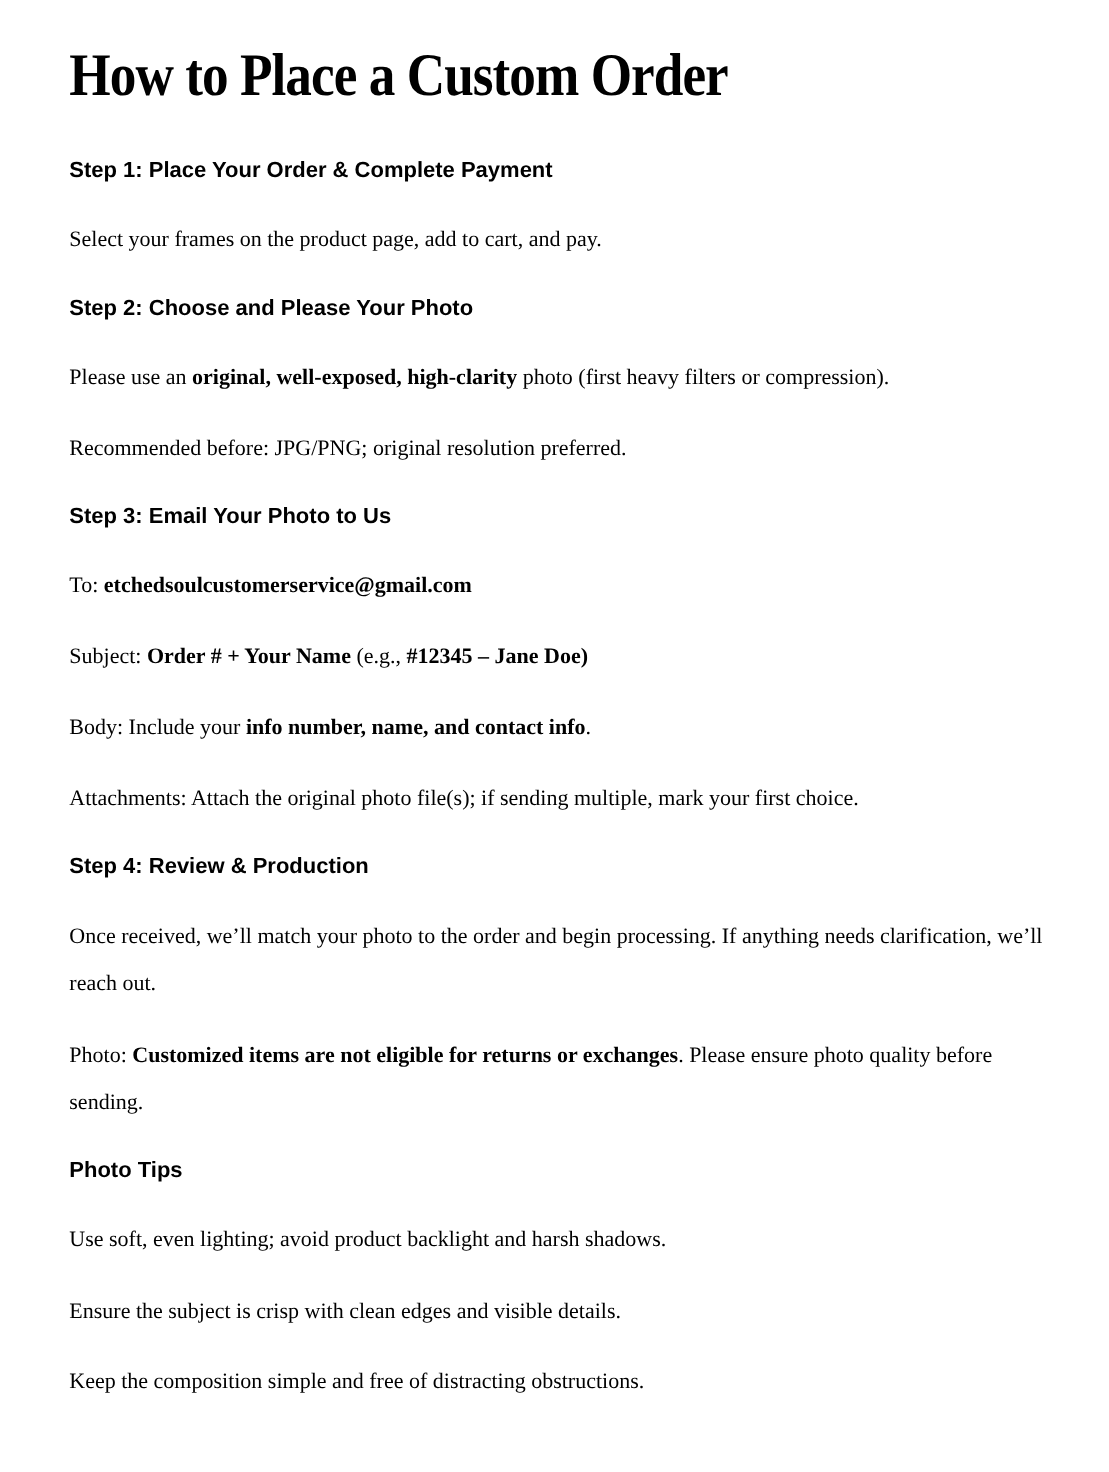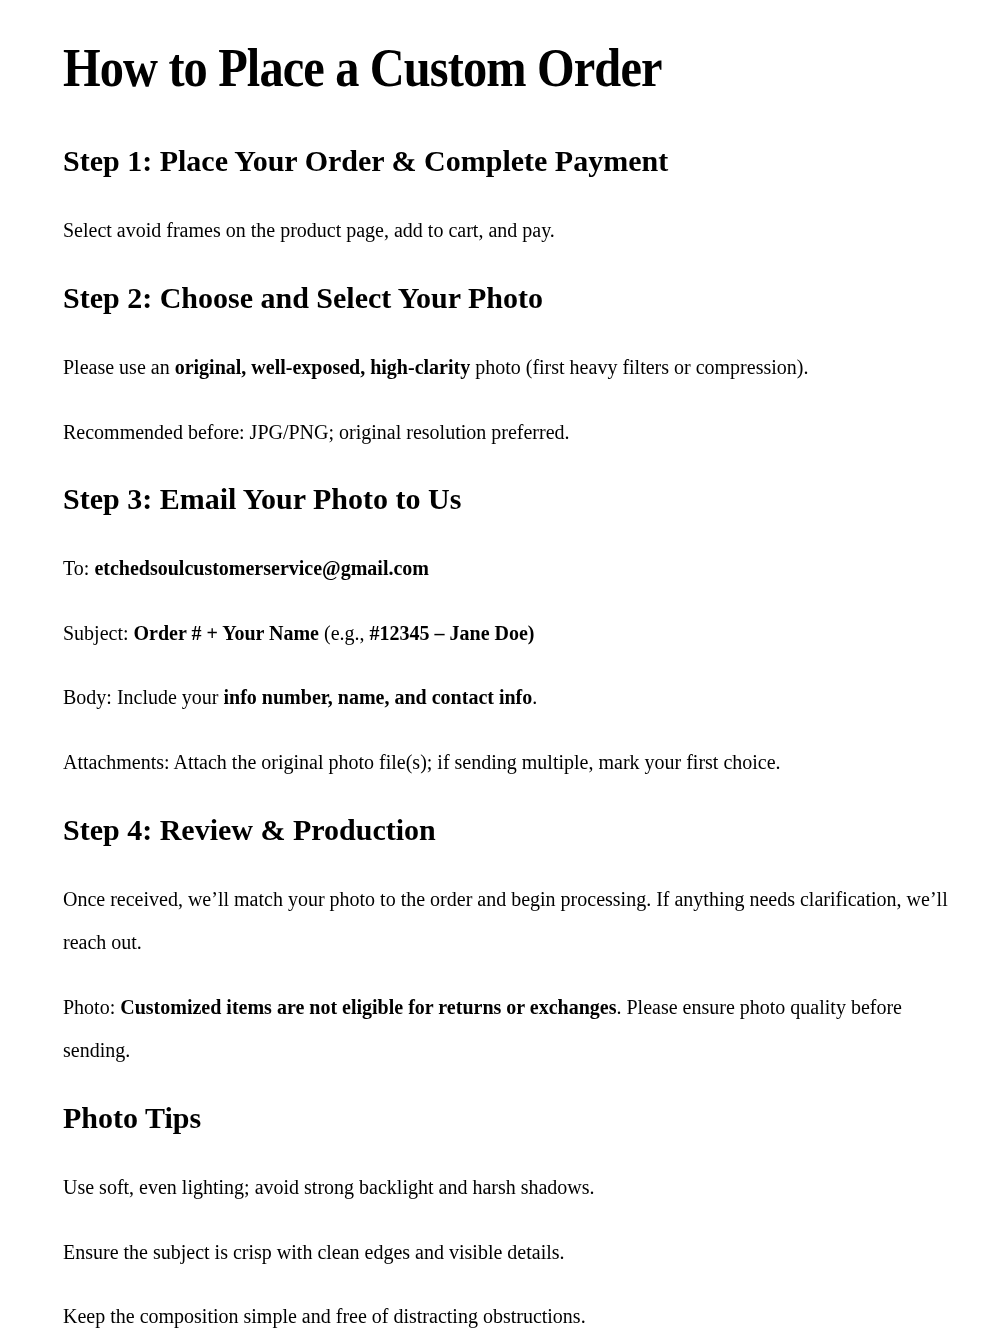--- a/index.html
+++ b/index.html
@@ -23,23 +23,23 @@
     font-weight: bold;
     font-size: 55px;
     line-height: 1.08;
     margin: 0 0 46px 0;
     letter-spacing: -1px;
     transform: scaleX(0.88);
     transform-origin: 0 0;
     white-space: nowrap;
   }
   h2.heading {
-    font-family: Liberation Serif, serif;
+    font-family: Liberation Sans, sans-serif;
     font-weight: bold;
-    font-size: 30px;
+    font-size: 20px;
     line-height: 1.2;
     margin: 27px 0 30px 0;
   }
   p.para {
     font-size: 20px;
     line-height: 2.18;
     margin: 0 0 21px 0;
     max-width: 902px;
   }
   p.para b { font-weight: bold; }
@@ -47,43 +47,43 @@
 </style>
 </head>
 <body>
 
 <main class="doc">
 
   <h1 class="title">How to Place a Custom Order</h1>
 
   <section>
     <h2 class="heading">Step 1: Place Your Order &amp; Complete Payment</h2>
-    <p class="para"><span>Select avoid frames on the product page, add to cart, and pay.</span></p>
+    <p class="para"><span>Select your frames on the product page, add to cart, and pay.</span></p>
   </section>
 
   <section>
-    <h2 class="heading">Step 2: Choose and Select Your Photo</h2>
+    <h2 class="heading">Step 2: Choose and Please Your Photo</h2>
     <p class="para"><span>Please use an </span><b>original, well-exposed, high-clarity</b><span> photo (first heavy filters or compression).</span></p>
     <p class="para"><span>Recommended before: JPG/PNG; original resolution preferred.</span></p>
   </section>
 
   <section>
     <h2 class="heading">Step 3: Email Your Photo to Us</h2>
     <p class="para"><span>To: </span><b>etchedsoulcustomerservice@gmail.com</b></p>
     <p class="para"><span>Subject: </span><b>Order # + Your Name</b><span> (e.g., </span><b>#12345 – Jane Doe)</b></p>
     <p class="para"><span>Body: Include your </span><b>info number, name, and contact info</b><span>.</span></p>
     <p class="para"><span>Attachments: Attach the original photo file(s); if sending multiple, mark your first choice.</span></p>
   </section>
 
   <section>
     <h2 class="heading">Step 4: Review &amp; Production</h2>
     <p class="para"><span>Once received, we’ll match your photo to the order and begin processing. If anything needs clarification, we’ll reach out.</span></p>
     <p class="para"><span>Photo: </span><b>Customized items are not eligible for returns or exchanges</b><span>. Please ensure photo quality before sending.</span></p>
   </section>
 
   <section>
     <h2 class="heading">Photo Tips</h2>
-    <p class="para"><span>Use soft, even lighting; avoid strong backlight and harsh shadows.</span></p>
+    <p class="para"><span>Use soft, even lighting; avoid product backlight and harsh shadows.</span></p>
     <p class="para"><span>Ensure the subject is crisp with clean edges and visible details.</span></p>
     <p class="para"><span>Keep the composition simple and free of distracting obstructions.</span></p>
   </section>
 
 </main>
 
 </body></html>

